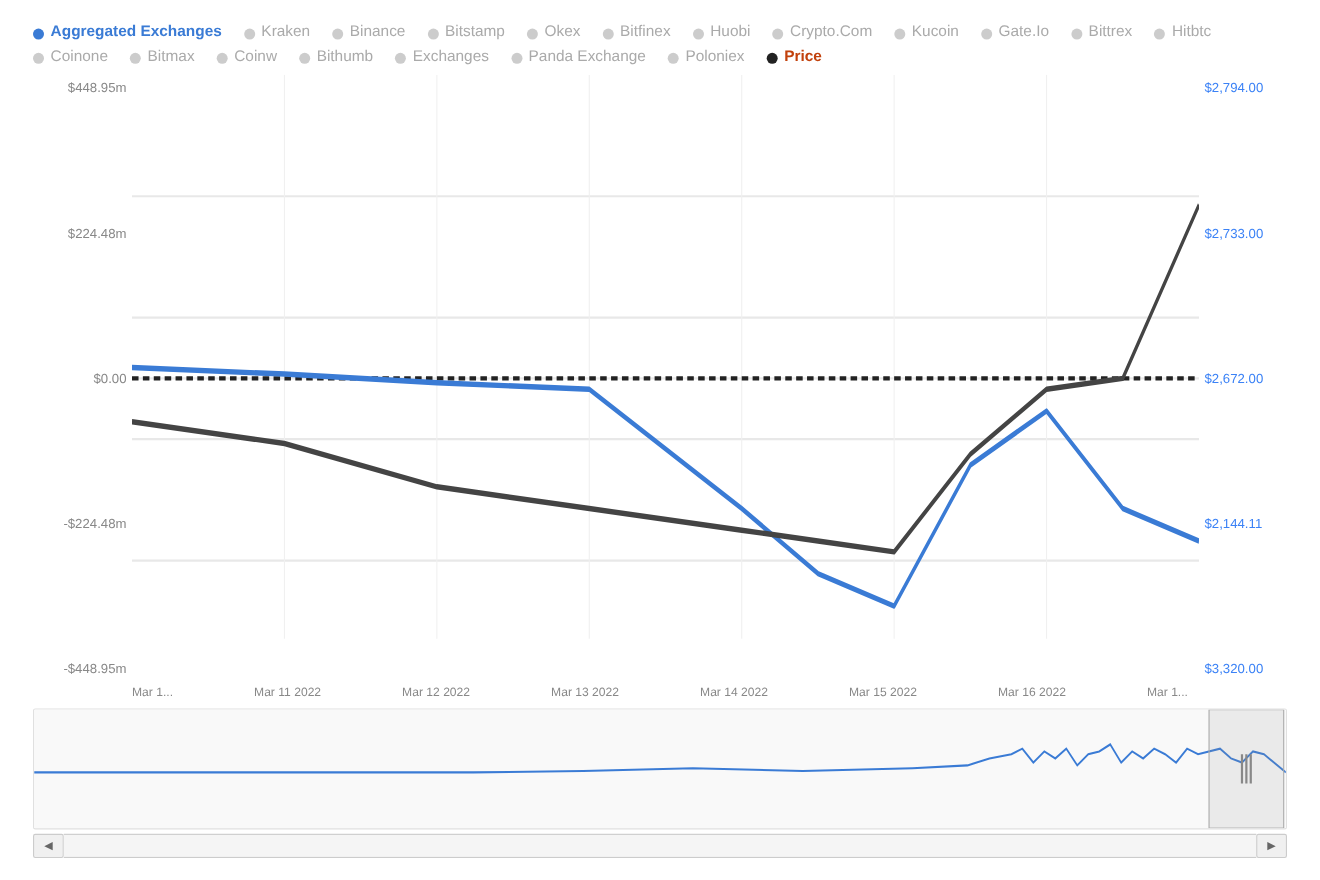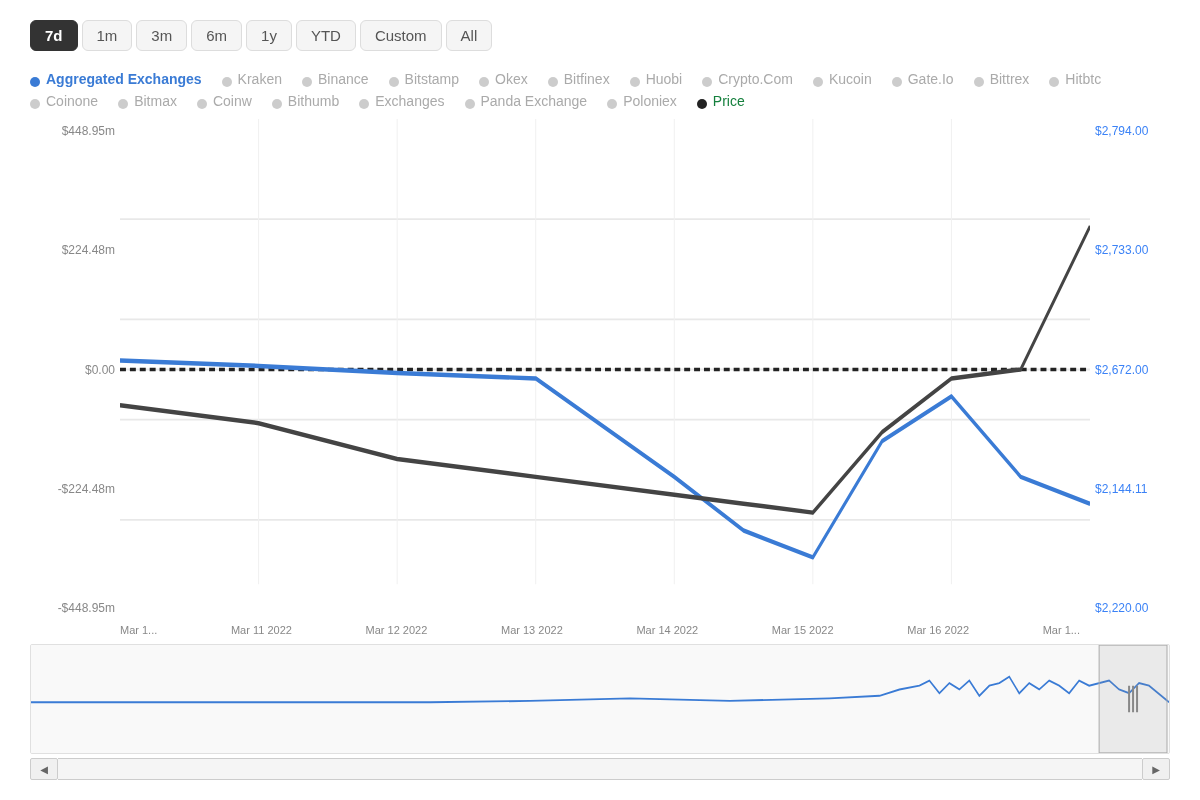--- a/index.html
+++ b/index.html
@@ -55,22 +55,22 @@
       align-items: flex-end;
       gap: 6px;
       color: #aaa;
       cursor: pointer;
     }
     .legend-item.active {
       color: #3a7bd5;
       font-weight: 600;
     }
     .legend-item.price-active {
-      color: #15803d;
-      font-weight: 400;
+      color: #c2410c;
+      font-weight: 700;
     }
     .legend-dot {
       width: 10px;
       height: 10px;
       border-radius: 50%;
       background: #ccc;
       flex-shrink: 0;
     }
     .legend-dot.blue { background: #3a7bd5; }
     .legend-dot.dark { background: #222; }
@@ -175,30 +175,20 @@
       display: flex;
       align-items: center;
       justify-content: center;
     }
   </style>
 </head>
 <body>
 
 <div class="container">
 
-  <div class="time-range">
-    <button class="time-btn active">7d</button>
-    <button class="time-btn">1m</button>
-    <button class="time-btn">3m</button>
-    <button class="time-btn">6m</button>
-    <button class="time-btn">1y</button>
-    <button class="time-btn">YTD</button>
-    <button class="time-btn">Custom</button>
-    <button class="time-btn">All</button>
-  </div>
 
   <div class="legend">
     <div class="legend-item active">
       <span class="legend-dot blue"></span>
       <span>Aggregated Exchanges</span>
     </div>
     <div class="legend-item">
       <span class="legend-dot"></span>
       <span>Kraken</span>
     </div>
@@ -310,21 +300,21 @@
 
           <polyline points="0,160 140,170 280,190 420,200 560,210 630,215 700,220 770,175 840,145 910,140 980,60" fill="none" stroke="#444" stroke-width="2.5" stroke-linejoin="round"></polyline>
         </svg>
       </div>
 
       <div class="y-axis-right">
         <span>$2,794.00</span>
         <span>$2,733.00</span>
         <span>$2,672.00</span>
         <span>$2,144.11</span>
-        <span>$2,220.00</span>
+        <span>$3,320.00</span>
       </div>
     </div>
 
     <div class="x-axis">
       <span>Mar 1...</span>
       <span>Mar 11 2022</span>
       <span>Mar 12 2022</span>
       <span>Mar 13 2022</span>
       <span>Mar 14 2022</span>
       <span>Mar 15 2022</span>

